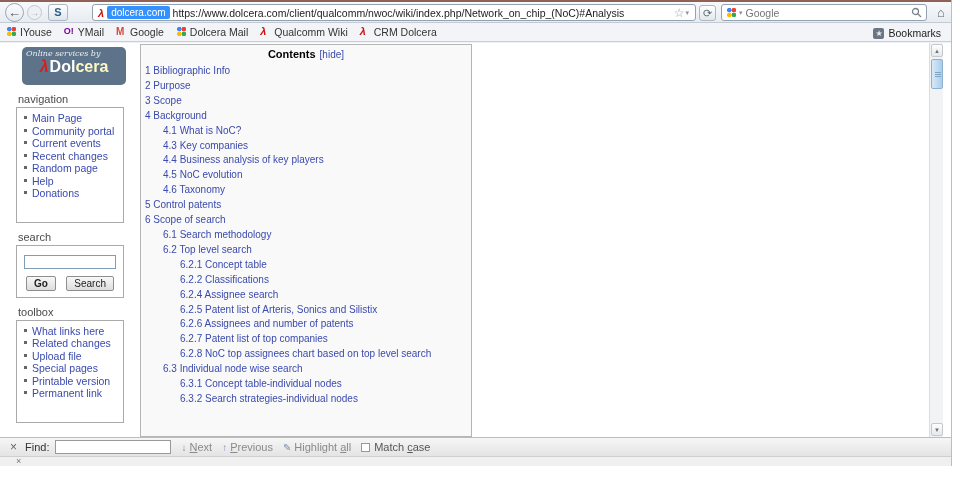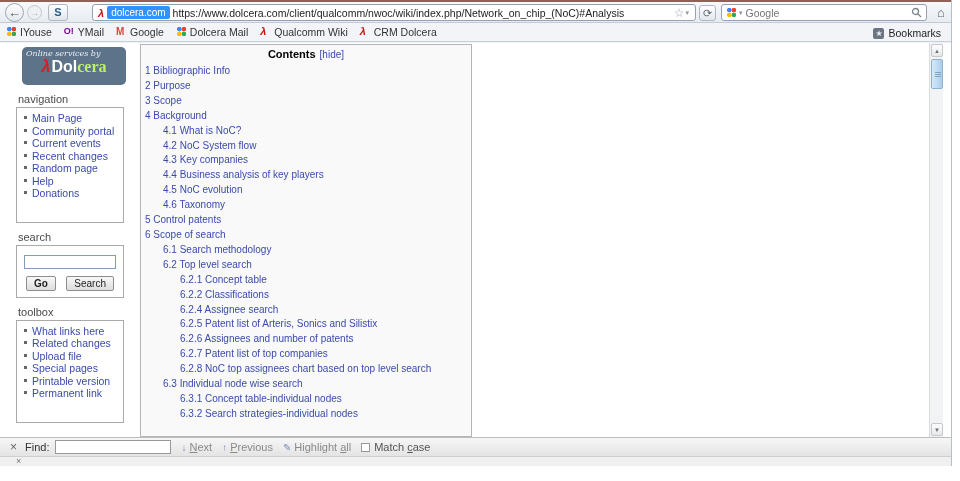--- a/index.html
+++ b/index.html
@@ -66,21 +66,21 @@
   
   #viewport { position:absolute; left:0; top:43px; width:951px; height:394px; background:#ffffff; overflow:hidden; }
 
   
   #sidebar { position:absolute; left:16px; top:4px; width:108px; }
   #logo-box { width:104px; height:38px; margin-left:6px; background:#5d7389; border-radius:5px;
               padding:2px 4px; color:#fff; }
   #logo-tagline { font-family:"DejaVu Serif", serif; font-style:italic; font-size:8px; color:#e9eef3; text-align:left; }
   #logo-brand { font-size:16px; font-weight:bold; text-align:center; line-height:17px; }
   #logo-bird { color:#d5201d; font-style:italic; margin-right:1px; }
-  .brand-cera { color:#bef264;font-family:Liberation Serif, serif; }
+  .brand-cera { color:#fef9c3; }
   .portlet-title { font-size:11px; color:#4a4a4a; margin:8px 0 2px 2px; }
   .portlet-box { border:1px solid #aaaaaa; background:#ffffff; padding:4px 2px 22px 4px; }
   .portlet-box ul { list-style:none; }
   .portlet-box li { font-size:10.5px; line-height:12.5px; color:#3a4aad; display:flex; align-items:baseline; }
   .portlet-box li::before { content:""; width:3px; height:3px; background:#666; margin:0 5px 1px 3px; flex:0 0 3px; align-self:center; }
   .portlet-box a { color:#3a4aad; text-decoration:none; cursor:pointer; }
   #search-box-portlet { text-align:center; padding:6px 4px 6px 4px; }
   #mw-search-input { width:92px; height:14px; border:1px solid #7f9db9; font-size:10px; padding:0 2px; }
   .mw-btn { font-size:10px; color:#222; background:linear-gradient(#f8f8f8,#dddddd);
             border:1px solid #8e8e8e; border-radius:2px; padding:1px 7px; margin:6px 3px 0 3px; cursor:default; }
@@ -295,23 +295,20 @@
           </div>
 
           <div class="toc-row lv1">
             <a class="toc-link">4 Background</a>
           </div>
 
           <div class="toc-row lv2">
             <a class="toc-link">4.1 What is NoC?</a>
           </div>
 
-          <div class="toc-row lv2">
-            <a class="toc-link">4.2 NoC System flow</a>
-          </div>
 
           <div class="toc-row lv2">
             <a class="toc-link">4.3 Key companies</a>
           </div>
 
           <div class="toc-row lv2">
             <a class="toc-link">4.4 Business analysis of key players</a>
           </div>
 
           <div class="toc-row lv2">

